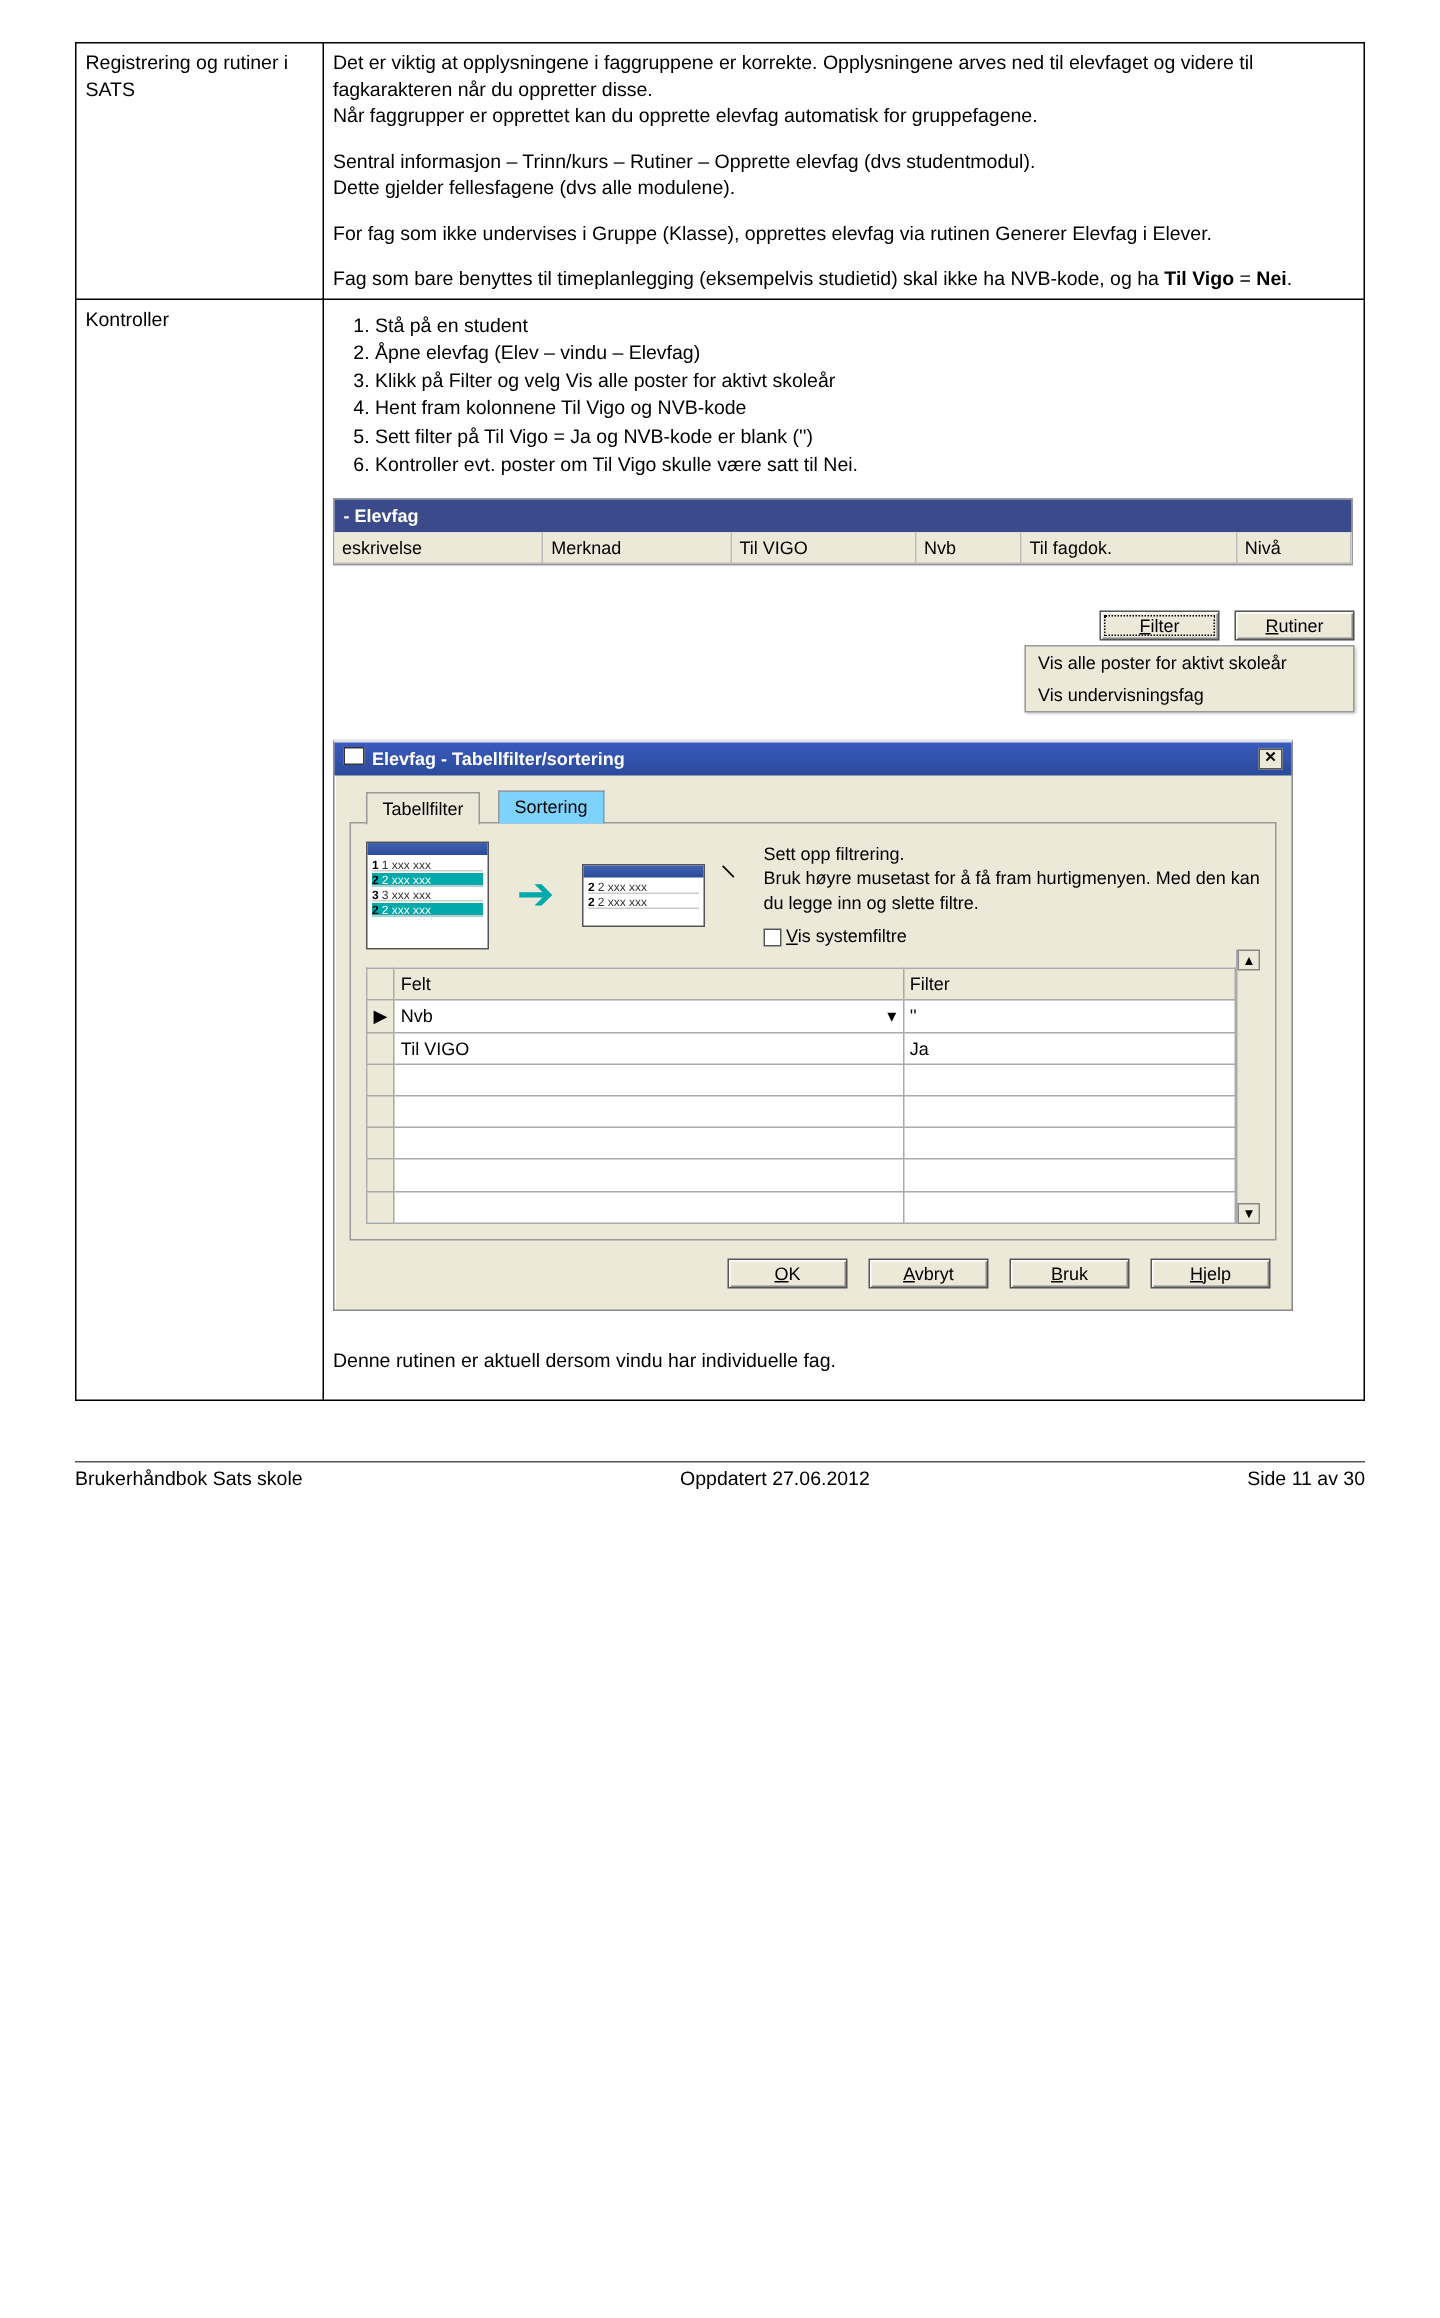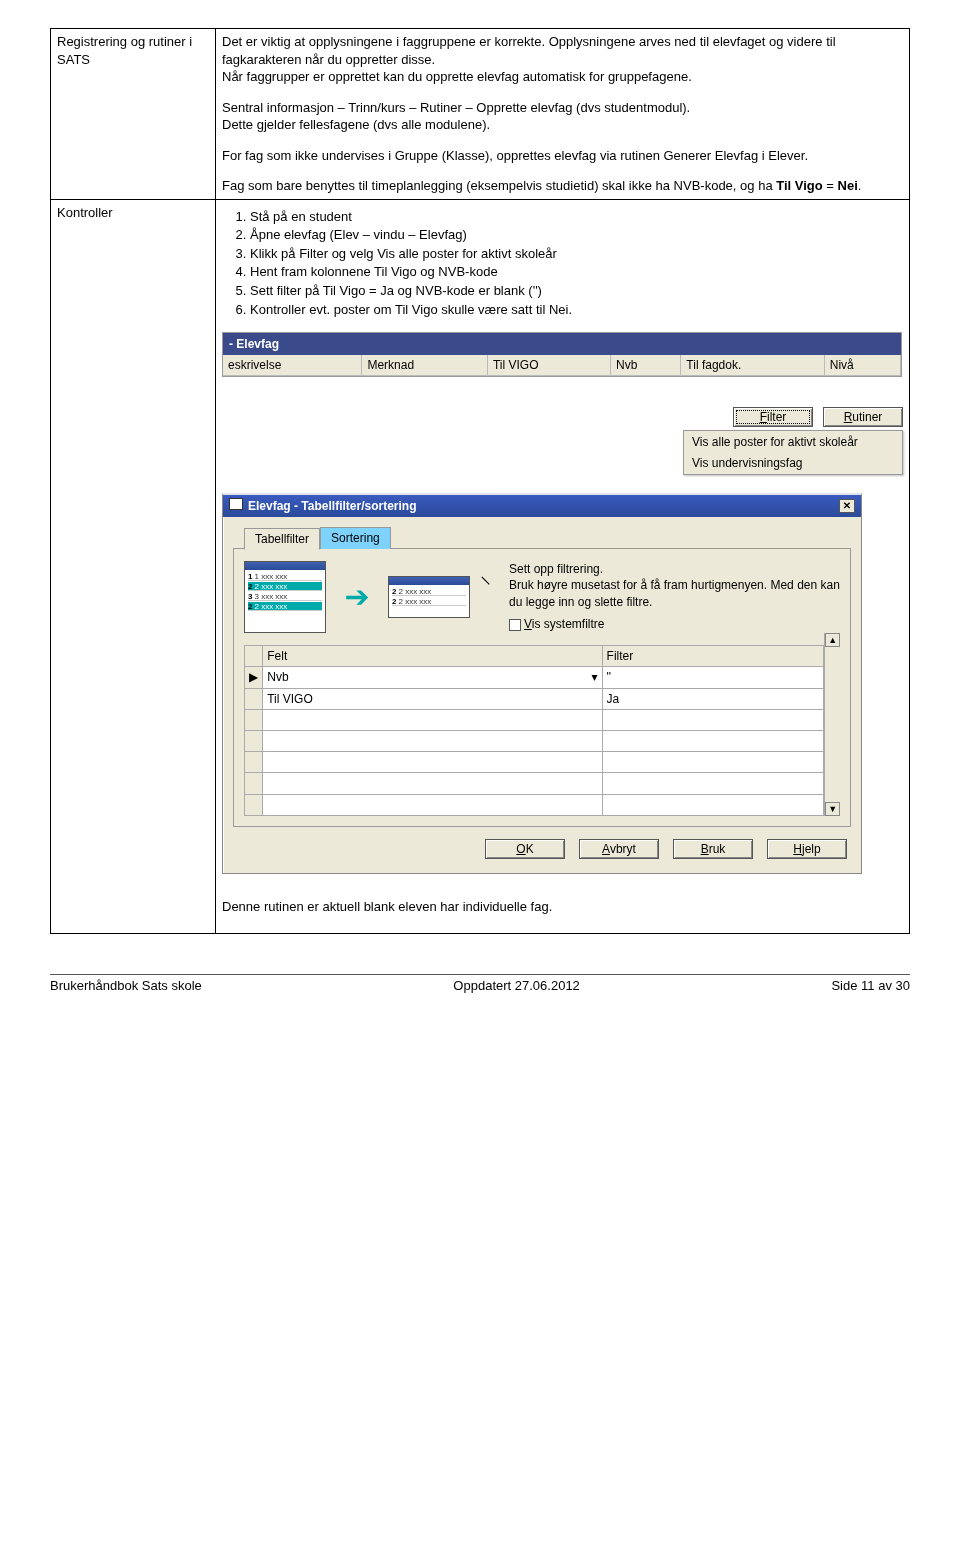--- a/index.html
+++ b/index.html
@@ -129,21 +129,21 @@
   .ss-dialog .titlebar .tbtn {
     width:16px;height:14px;
     background:#ece9d8;
     border:1px solid #555;
     display:inline-flex;
     align-items:center;justify-content:center;
     color:#000;font-size:10px;font-weight:bold;
   }
   .ss-dialog .body { padding: 10px 10px 12px 10px; }
   .ss-dialog .tabs {
-    display:flex; gap:0; margin-bottom: -1px; padding-left: 11px;
+    display:flex; gap:12px; margin-bottom: -1px; padding-left: 11px;
   }
   .ss-dialog .tab {
     padding: 2px 10px;
     border: 1px solid #999;
     background:#7dd3fc;
     border-bottom: none;
     font-size:12px;
   }
   .ss-dialog .tab.active { background:#ece9d8; position:relative; top:1px; border-bottom:1px solid #ece9d8;}
   .ss-dialog .tabpanel {
@@ -349,21 +349,21 @@
 
         <div class="btnrow2">
           <button class="win-btn"><u>O</u>K</button>
           <button class="win-btn"><u>A</u>vbryt</button>
           <button class="win-btn"><u>B</u>ruk</button>
           <button class="win-btn"><u>H</u>jelp</button>
         </div>
       </div>
     </div>
 
-    <div style="margin-top:24px">Denne rutinen er aktuell blank eleven har individuelle fag.</div>
+    <div style="margin-top:24px">Denne rutinen er aktuell dersom vindu har individuelle fag.</div>
     <div style="height:14px"></div>
   </td>
 </tr>
 </tbody>
 </table>
 
 <div class="footer">
   <span>Brukerhåndbok Sats skole</span>
   <span>Oppdatert  27.06.2012</span>
   <span>Side 11  av 30</span>

